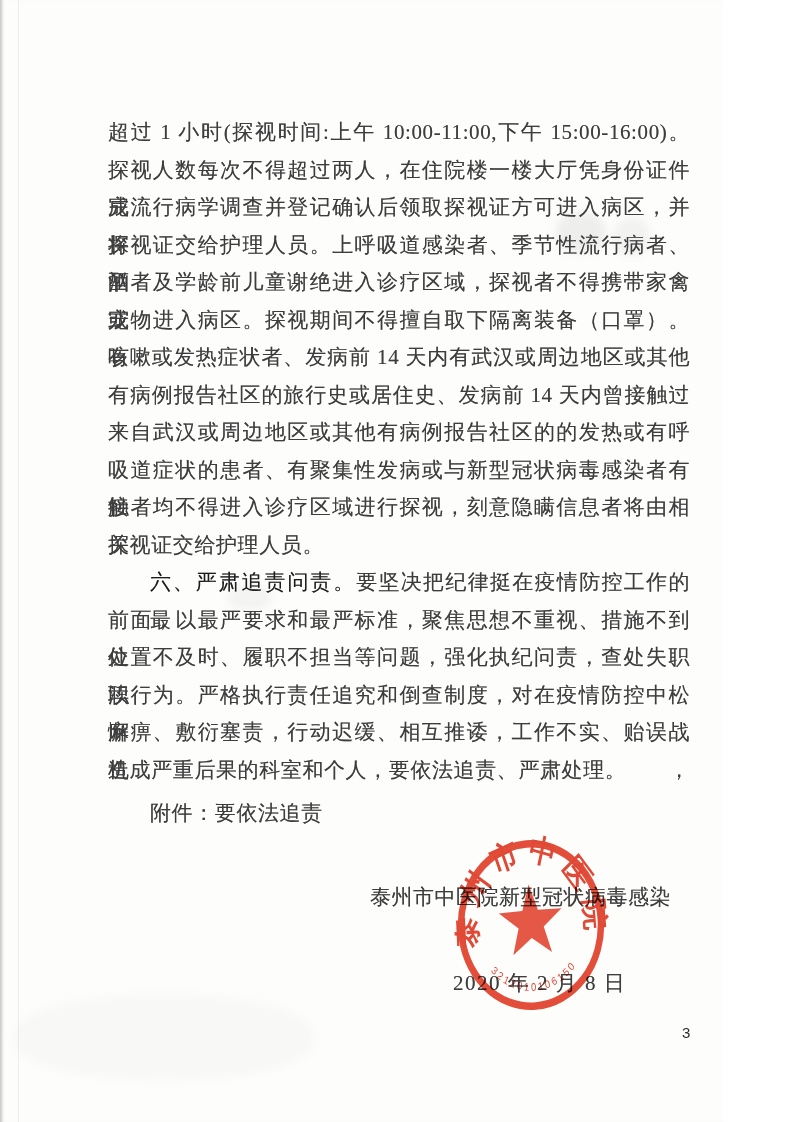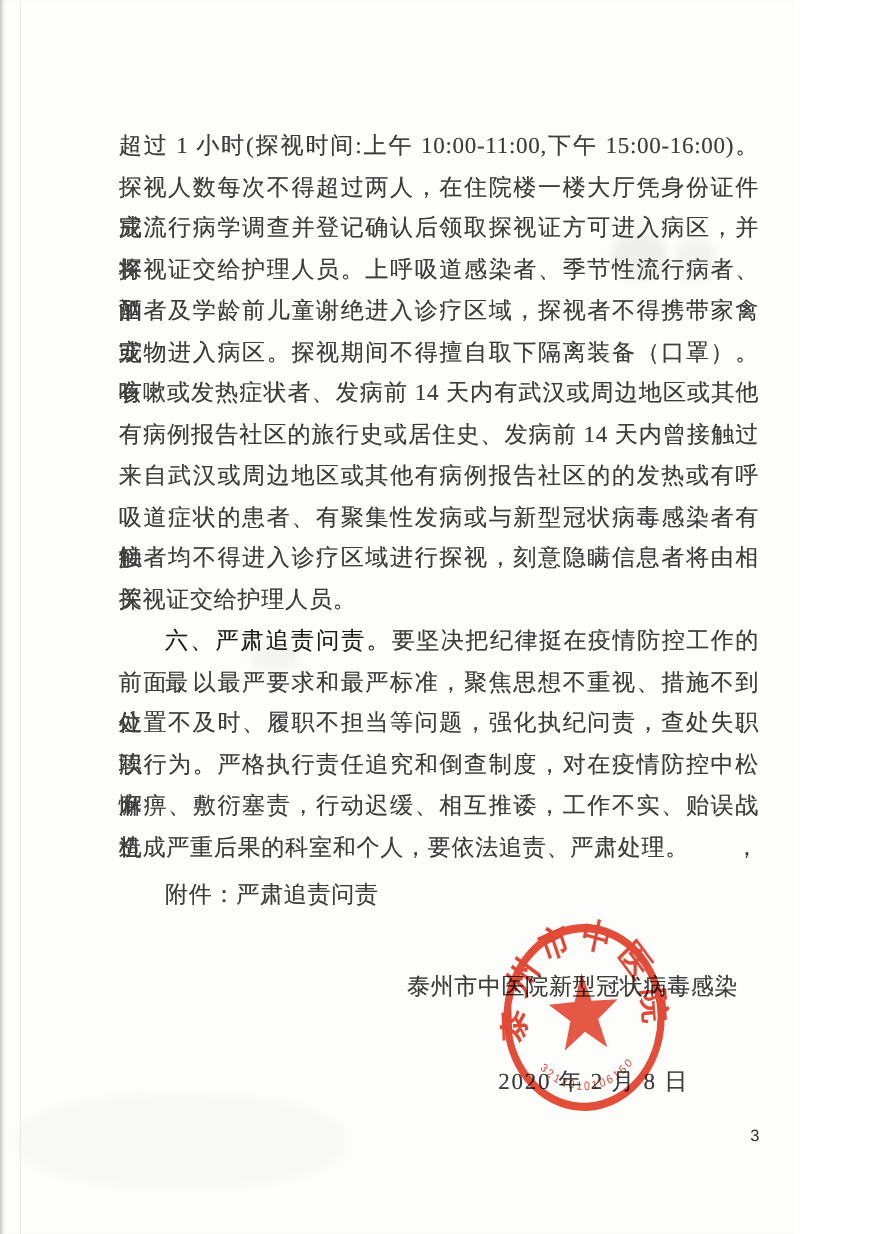--- a/index.html
+++ b/index.html
@@ -101,21 +101,21 @@
 
     <div class="ln j indent">
       <span class="bold">六、严肃追责问责。</span><span>要坚决把纪律挺在疫情防控工作的最</span>
     </div>
     <div class="ln j">前面，以最严要求和最严标准，聚焦思想不重视、措施不到位、</div>
     <div class="ln j">处置不及时、履职不担当等问题，强化执纪问责，查处失职渎</div>
     <div class="ln j">职行为。严格执行责任追究和倒查制度，对在疫情防控中松懈</div>
     <div class="ln j">麻痹、敷衍塞责，行动迟缓、相互推诿，工作不实、贻误战机，</div>
     <div class="ln">造成严重后果的科室和个人，要依法追责、严肃处理。</div>
 
-    <div class="ln attachment indent">附件：严肃追责问责</div>
+    <div class="ln attachment indent">附件：要依法追责</div>
   </main>
 
   <div class="sig-line sig1">泰州市中医院新型冠状病毒感染</div>
   <div class="sig-line sig-date">2020 年 2 月 8 日</div>
 
   <svg class="seal" viewBox="0 0 158 182" aria-hidden="true">
     <g transform="translate(79,91) scale(1,1.16) rotate(-4)">
       <circle r="70" class="seal-ring"></circle>
       <polygon class="seal-star" points="0,-35 7.8,-12.7 31.4,-12.2 12.6,2.1 19.4,24.7 0,11.2 -19.4,24.7 -12.6,2.1 -31.4,-12.2 -7.8,-12.7"></polygon>
       <path id="sealTextArc" d="M -53.1 14.2 A 55 55 0 1 1 53.1 14.2" fill="none"></path>

